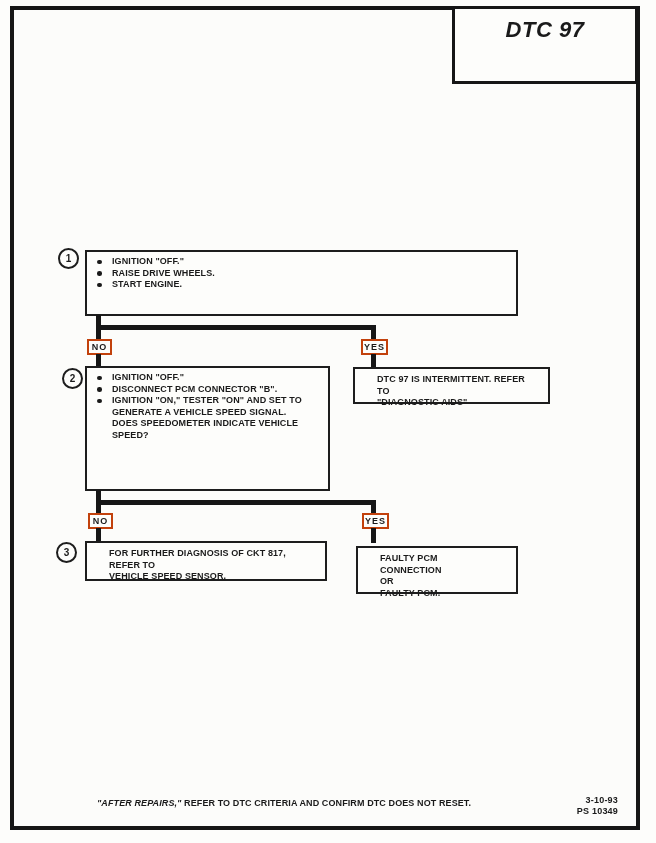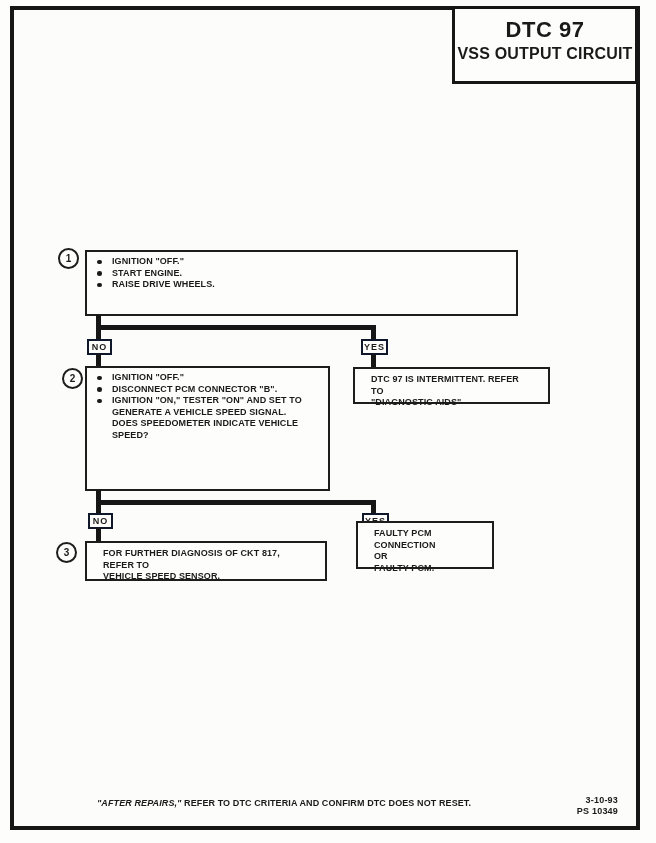--- a/index.html
+++ b/index.html
@@ -28,20 +28,21 @@
     border:2px solid #1d1d1d;
     background:#fdfdfb;
   }
   .title-box {
     position:absolute;
     left:452px; top:6px; width:186px; height:78px;
     border:3px solid #161616;
     background:#fdfdfb;
     text-align:center;
     padding-top:9px;
+    font-style:italic;
   }
   .title-line1 { font-size:22px; line-height:24px; letter-spacing:0.5px; }
   .title-line2 { font-size:16px; line-height:20px; margin-top:2px; letter-spacing:0.2px; }
   .step-circle {
     position:absolute;
     width:21px; height:21px;
     border:2px solid #1d1d1d;
     border-radius:50%;
     background:#fdfdfb;
     display:flex; align-items:center; justify-content:center;
@@ -51,30 +52,30 @@
   .bullet-item { display:flex; align-items:flex-start; }
   .dot-cell { width:25px; min-width:25px; display:flex; justify-content:center; padding-top:3.5px; }
   .dot { width:4.5px; height:4.5px; border-radius:50%; background:#1a1a1a; }
   .btext {
     font-size:9px; line-height:11.5px;
     letter-spacing:0.1px;
     white-space:pre-line;
   }
   .label-box {
     position:absolute;
-    border:2px solid #0f172a;
+    border:2px solid #c2410c;
     background:#fdfdfb;
     display:flex; align-items:center; justify-content:center;
     font-size:9px; letter-spacing:1px;
   }
   .result-text {
     font-size:9px; line-height:11.5px;
     letter-spacing:0.1px;
     white-space:pre-line;
-    padding:5px 16px;
+    padding:5px 22px;
   }
   .footer-note {
     position:absolute;
     left:97px; top:798px;
     font-size:9px; letter-spacing:0.1px;
   }
   .footer-note .em { font-style:italic; }
   .footer-right {
     position:absolute;
     left:540px; top:795px; width:78px;
@@ -83,45 +84,44 @@
   }
 </style>
 </head>
 <body>
 
 <div class="page">
   <div class="frame"></div>
 
   <div class="title-box">
     <div class="title-line1">DTC 97</div>
-    <div class="title-line2">VSS OUTPUT CIRCUIT</div>
   </div>
 
   <div class="step-circle" style="left:58px; top:248px;">
     <span>1</span>
   </div>
   <div class="box" style="left:85px; top:250px; width:433px; height:66px;">
     <div class="bullets">
       <div class="bullet-item">
         <span class="dot-cell">
             <span class="dot"></span>
           </span>
         <span class="btext">IGNITION "OFF."</span>
       </div>
       <div class="bullet-item">
         <span class="dot-cell">
             <span class="dot"></span>
           </span>
+        <span class="btext">RAISE DRIVE WHEELS.</span>
+      </div>
+      <div class="bullet-item">
+        <span class="dot-cell">
+            <span class="dot"></span>
+          </span>
         <span class="btext">START ENGINE.</span>
-      </div>
-      <div class="bullet-item">
-        <span class="dot-cell">
-            <span class="dot"></span>
-          </span>
-        <span class="btext">RAISE DRIVE WHEELS.</span>
       </div>
     </div>
   </div>
 
   <div class="line" style="left:96px; top:315px; width:5px; height:15px;"></div>
   <div class="line" style="left:96px; top:325px; width:280px; height:5px;"></div>
   <div class="line" style="left:96px; top:330px; width:5px; height:10px;"></div>
   <div class="line" style="left:371px; top:330px; width:5px; height:10px;"></div>
 
   <div class="label-box" style="left:87px; top:339px; width:25px; height:16px;">
@@ -183,21 +183,21 @@
   <div class="line" style="left:371px; top:528px; width:5px; height:15px;"></div>
 
   <div class="step-circle" style="left:56px; top:542px;">
     <span>3</span>
   </div>
   <div class="box" style="left:85px; top:541px; width:242px; height:40px;">
     <div class="result-text">FOR FURTHER DIAGNOSIS OF CKT 817, REFER TO
 VEHICLE SPEED SENSOR.</div>
   </div>
 
-  <div class="box" style="left:356px; top:521px; width:138px; height:48px;">
+  <div class="box" style="left:356px; top:546px; width:162px; height:48px;">
     <div class="result-text">FAULTY PCM CONNECTION
 OR
 FAULTY PCM.</div>
   </div>
 
   <div class="footer-note">
     <span class="em">"AFTER REPAIRS,"</span><span> REFER TO DTC CRITERIA AND CONFIRM DTC DOES NOT RESET.</span>
   </div>
   <div class="footer-right">
     <div>3-10-93</div>

